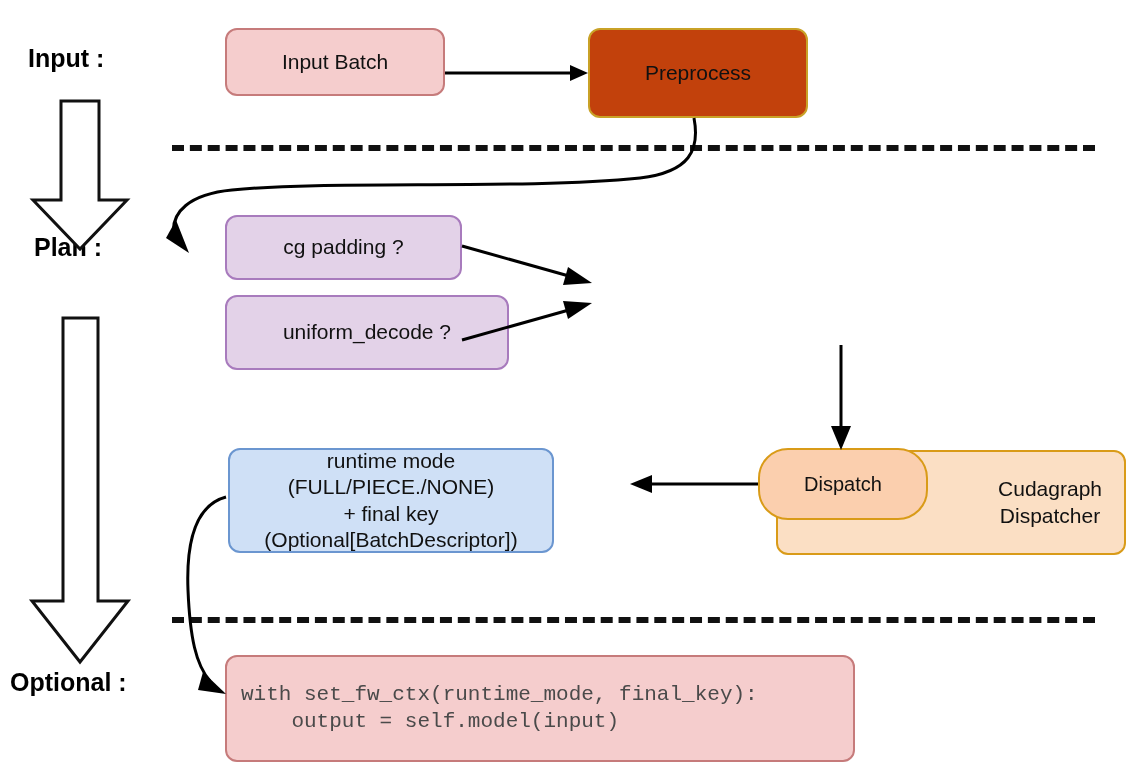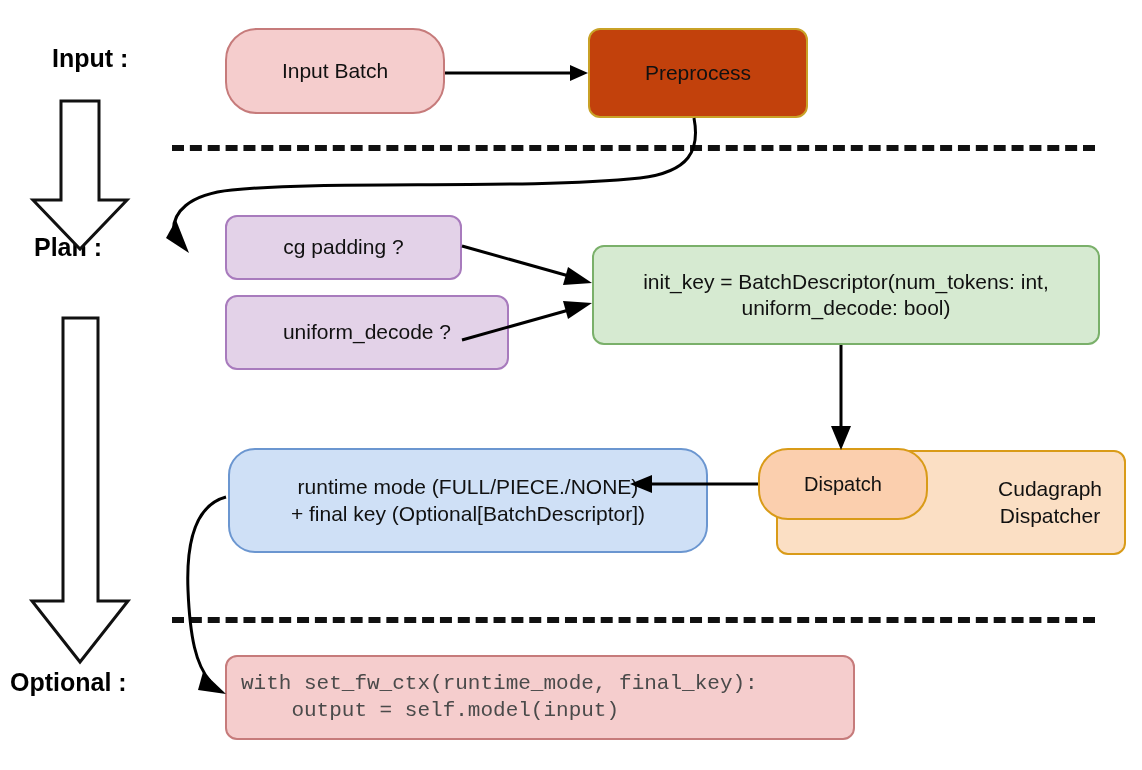--- a/index.html
+++ b/index.html
@@ -116,65 +116,61 @@
   .conn-head {
     fill: #000000;
     stroke: none;
   }
 </style>
 </head>
 <body>
 
 <div id="canvas">
 
-  <div class="stage-label" style="left:28px; top:44px;margin-left:24px;">Input :</div>
+  <div class="stage-label" style="left:28px; top:44px;">Input :</div>
 
   <div class="stage-label" style="left:34px; top:233px;">Plan :</div>
 
   <div class="stage-label" style="left:10px; top:668px;">Optional :</div>
 
   <div class="dashed-rule" style="left:172px; top:145px; width:923px;"></div>
   <div class="dashed-rule" style="left:172px; top:617px; width:923px;"></div>
 
-  <div class="node node-pink" style="left:225px; top:28px; width:220px; height:86px;border-radius:32px;">
+  <div class="node node-pink" style="left:225px; top:28px; width:220px; height:68px;">
     <span class="txt">Input Batch</span>
   </div>
 
   <div class="node node-yellow" style="left:588px; top:28px; width:220px; height:90px;">
     <span class="txt">Preprocess</span>
   </div>
 
   <div class="node node-purple" style="left:225px; top:215px; width:237px; height:65px;">
     <span class="txt">cg padding ?</span>
   </div>
 
   <div class="node node-purple" style="left:225px; top:295px; width:284px; height:75px;">
     <span class="txt">uniform_decode ?</span>
   </div>
 
-  <div class="node node-green" style="left:592px; top:245px; width:508px; height:100px;">
-    <span class="txt">init_key = BatchDescriptor(num_tokens: int,
-uniform_decode: bool)</span>
-  </div>
 
   <div class="node node-orange-outer" style="left:776px; top:450px; width:350px; height:105px; justify-content:flex-end; padding-right:22px;">
     <span class="txt">Cudagraph
 Dispatcher</span>
   </div>
 
   <div class="node node-orange-inner" style="left:758px; top:448px; width:170px; height:72px; font-size:20px;">
     <span class="txt">Dispatch</span>
   </div>
 
-  <div class="node node-blue" style="left:228px; top:448px; width:480px; height:105px;border-radius:27px;">
+  <div class="node node-blue" style="left:228px; top:448px; width:326px; height:105px;">
     <span class="txt">runtime mode (FULL/PIECE./NONE)
 + final key (Optional[BatchDescriptor])</span>
   </div>
 
-  <div class="node node-code" style="left:225px; top:655px; width:630px; height:85px;">
+  <div class="node node-code" style="left:225px; top:655px; width:630px; height:107px;">
     <span class="txt">with set_fw_ctx(runtime_mode, final_key):
     output = self.model(input)</span>
   </div>
 
   <svg class="overlay" viewBox="0 0 1142 770" xmlns="http://www.w3.org/2000/svg">
 
     <polygon class="block-arrow" points="61,101 99,101 99,200 127,200 80,249 33,200 61,200"></polygon>
 
     <polygon class="block-arrow" points="63,318 98,318 98,601 128,601 80,662 32,601 63,601"></polygon>
 

